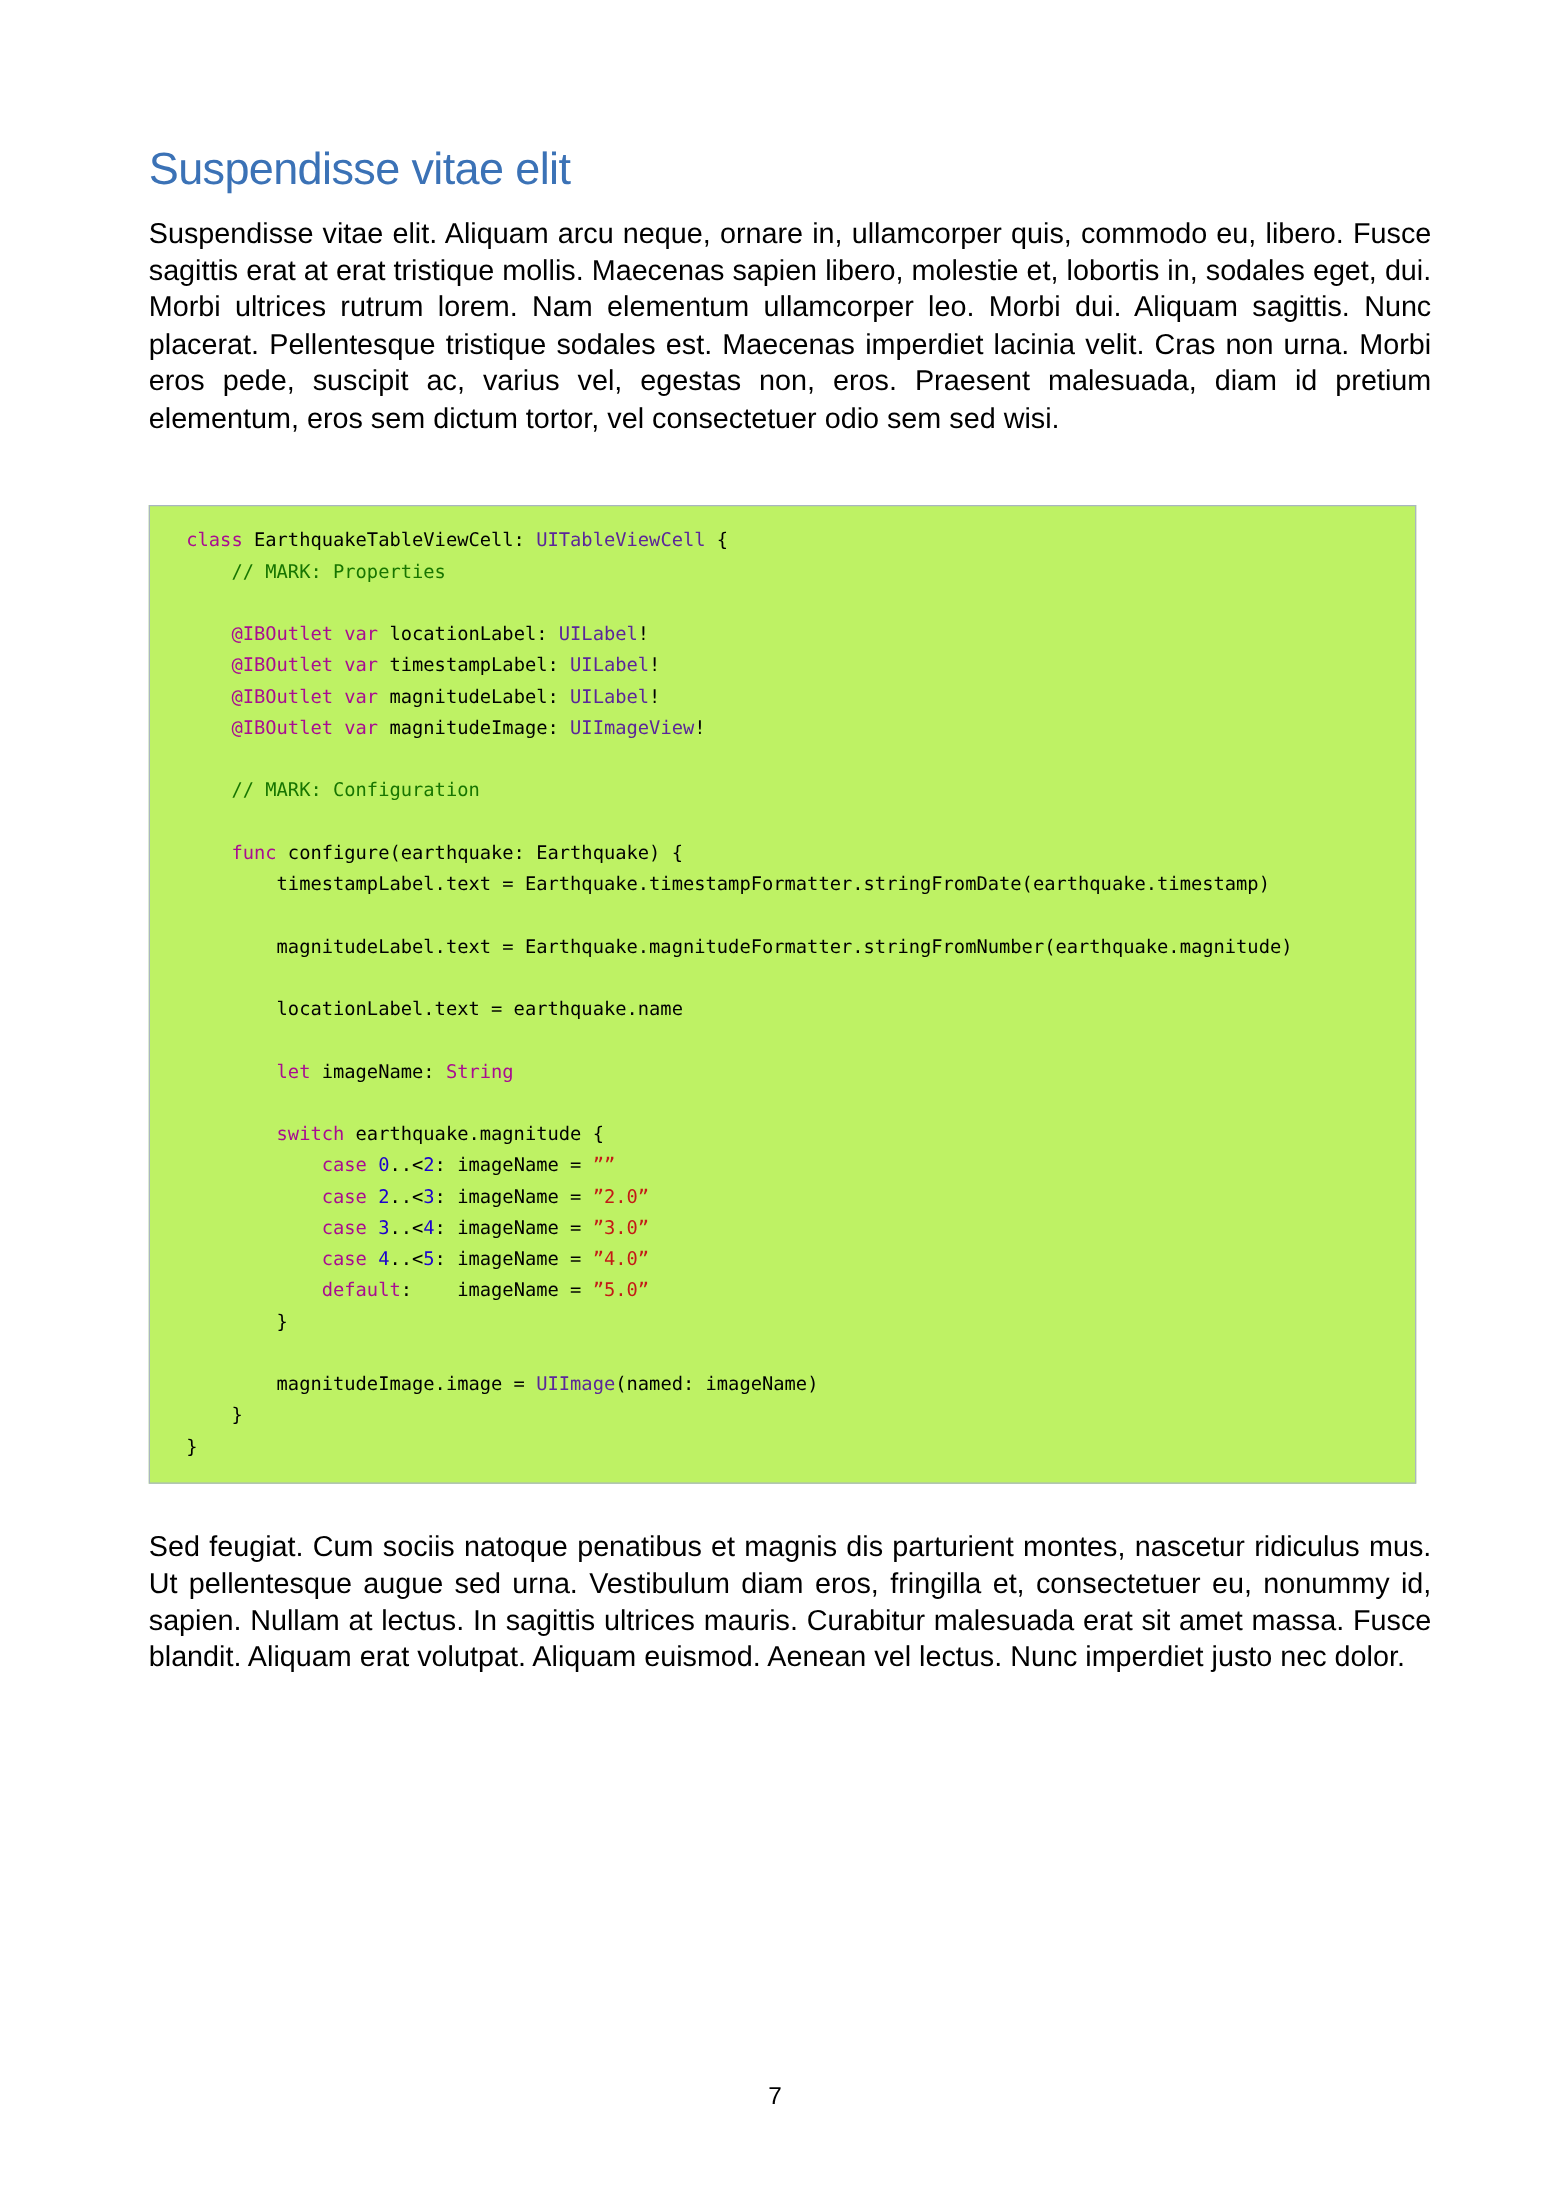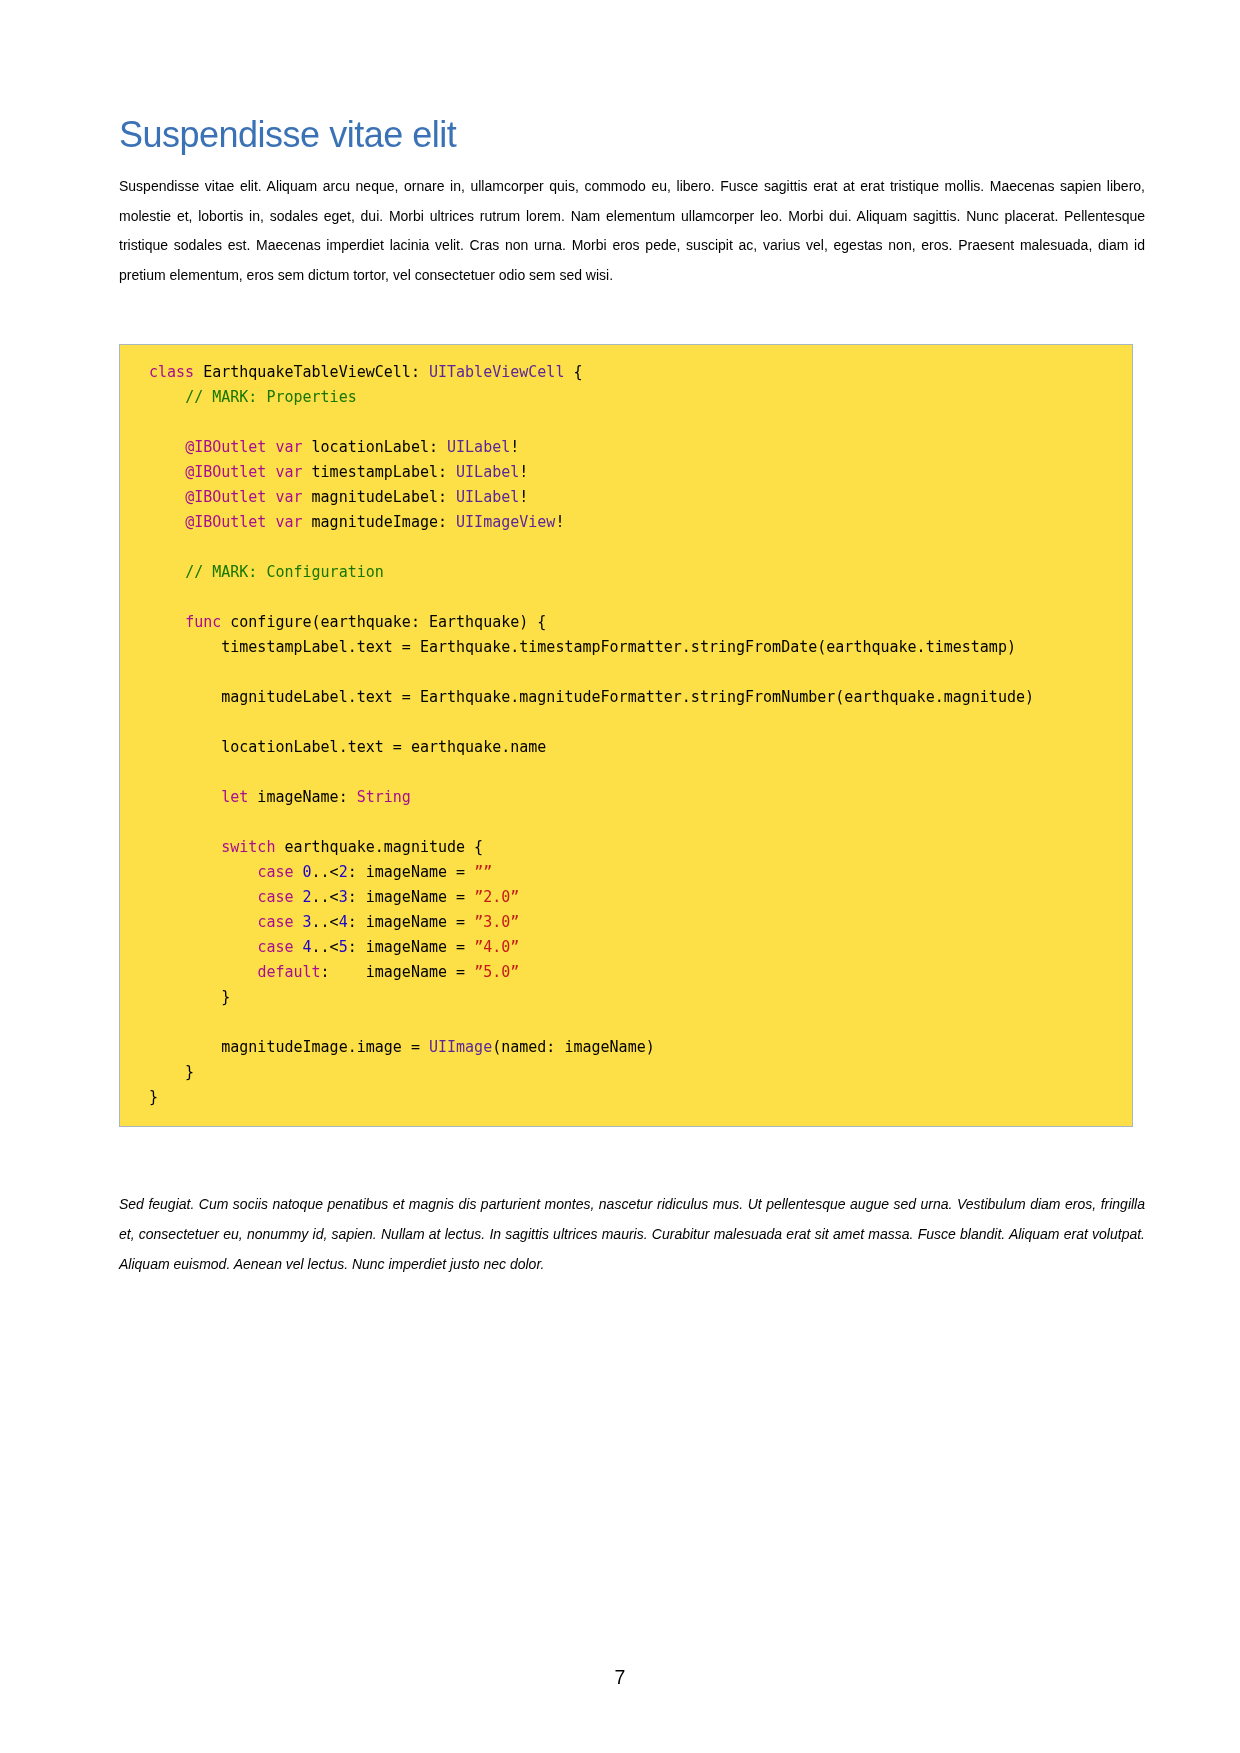--- a/index.html
+++ b/index.html
@@ -20,45 +20,45 @@
   }
   h1.section-heading {
     font-size: 36px;
     line-height: 42px;
     font-weight: normal;
     color: var(--heading-blue, #3b72b6);
     letter-spacing: -0.5px;
   }
   p.body-para {
     margin-top: 16px;
-    font-size: 14px;
+    font-size: 23px;
     line-height: 29.6px;
     text-align: justify;
     color: #000000;
   }
   .code-box {
     margin-top: 54px;
     width: 1014px;
     border: 1px solid var(--code-border, #a9b6c0);
-    background: #fde047;
+    background: #bef264;
     padding: 15px 18px 16px 29px;
   }
   .code-box pre {
     font-family: "DejaVu Sans Mono", monospace;
     font-size: 15px;
     line-height: 25px;
   }
   .code-line { white-space: pre; min-height: 25px; }
   .tok-kw  { color: var(--tok-kw,  #A90D91); }
   .tok-ty  { color: var(--tok-ty,  #5B269A); }
   .tok-cm  { color: var(--tok-cm,  #177500); text-align: right; }
   .tok-str { color: var(--tok-str, #C41A16); }
   .tok-num { color: var(--tok-num, #1C01CE); }
   .tok-pl  { color: var(--tok-pl,  #000000); }
-  p.body-para.after-code { margin-top: 63px; font-style: italic; }
+  p.body-para.after-code { margin-top: 36px; }
   .page-number {
     position: absolute;
     top: 1666px;
     left: 0;
     width: 1240px;
     text-align: center;
     font-size: 19.5px;
     color: #000000;
   }
 </style>

